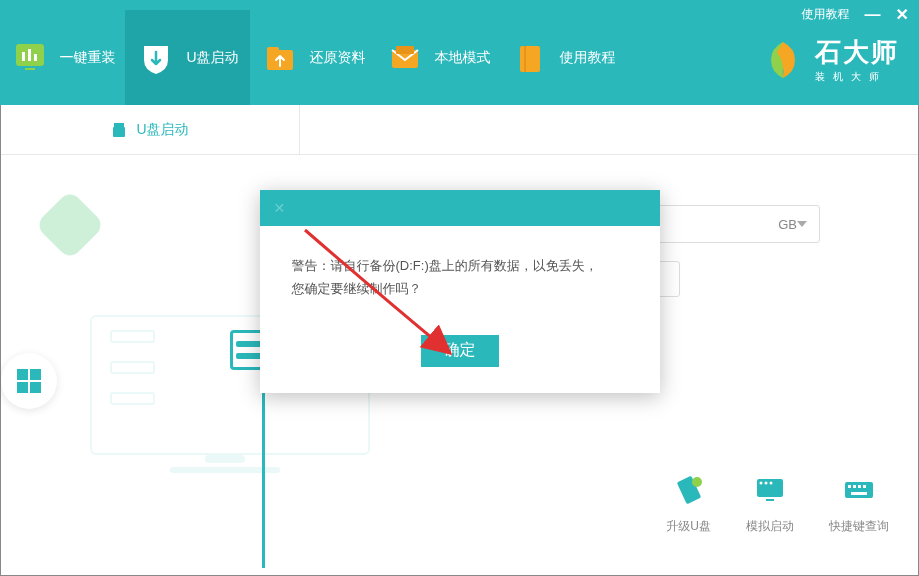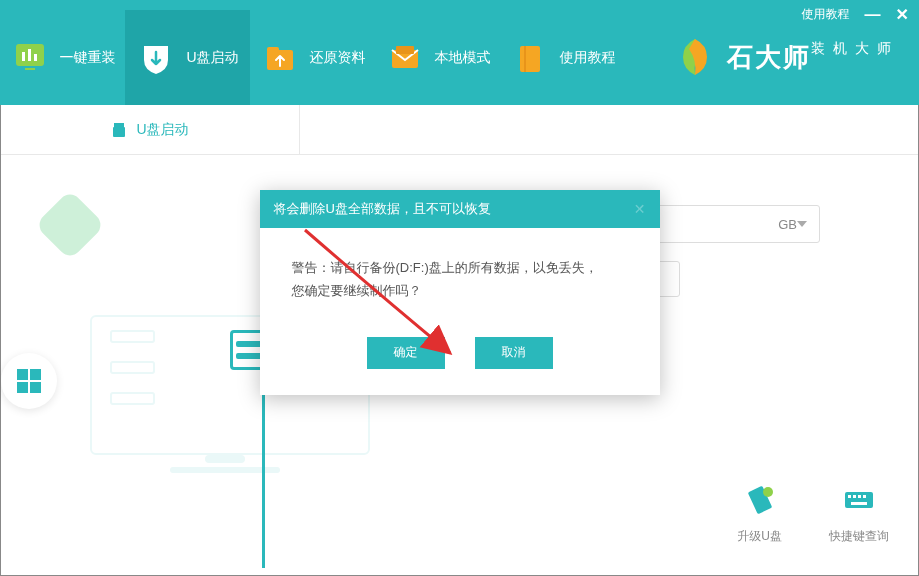--- a/index.html
+++ b/index.html
@@ -6,23 +6,23 @@
 body{width:919px;height:576px;background:#fff;position:relative;overflow:hidden}
 .header{height:105px;background:#2ab8bb;display:flex;position:relative}
 .nav{display:flex;padding-top:10px}
 .nav-item{width:125px;display:flex;flex-direction:row;align-items:center;justify-content:center;gap:10px;color:#fff;cursor:pointer;padding:10px 0}
 .nav-item.active{background:#1fa5a8}
 .nav-icon{width:40px;height:40px;display:flex;align-items:center;justify-content:center}
 .nav-label{font-size:14px}
 .header-right{position:absolute;right:10px;top:5px;display:flex;align-items:center;gap:15px;color:#fff;font-size:12px}
 .win-btn{cursor:pointer;font-size:16px;font-weight:bold}
 .brand{position:absolute;right:20px;top:35px;display:flex;align-items:center;gap:10px}
-.brand-text{display:flex;flex-direction:row;color:#fff}
+.brand-text{display:flex;flex-direction:column;color:#fff}
 .brand-main{font-size:26px;font-weight:bold;letter-spacing:2px}
-.brand-sub{font-size:14px;letter-spacing:8px}
+.brand-sub{font-size:10px;letter-spacing:8px}
 .subtabs{height:50px;display:flex;border-bottom:1px solid #e8e8e8}
 .subtab{flex:1;display:flex;align-items:center;justify-content:center;gap:8px;color:#bbb;font-size:14px;cursor:pointer;border-right:1px solid #e8e8e8}
 .subtab.active{color:#2ab8bb}
 .subtab:first-child{flex:0 0 300px}
 .subtab-icon{width:18px;height:18px}
 .content{position:relative;height:calc(100% - 155px);padding:20px}
 .device-graphic{position:absolute;left:50px;top:50px;width:300px;height:280px}
 .device-bg{position:absolute;left:40px;top:110px;width:280px;height:140px;border:2px solid #eaf8f8;border-radius:6px}
 .device-stand{position:absolute;left:155px;top:250px;width:40px;height:8px;background:#eaf8f8;border-radius:4px}
 .device-stand::after{content:"";position:absolute;left:-35px;top:12px;width:110px;height:6px;background:#eaf8f8;border-radius:3px}
@@ -36,31 +36,31 @@
 .green-shape{position:absolute;left:45px;top:45px;width:50px;height:50px;background:#cef0d9;border-radius:12px;transform:rotate(45deg)}
 .main-area{margin-left:380px;padding-top:30px}
 .dropdown-row{display:flex;align-items:center;gap:10px;margin-bottom:18px}
 .dropdown{width:420px;height:38px;border:1px solid #ddd;border-radius:3px;display:flex;align-items:center;justify-content:space-between;padding:0 12px;color:#888;font-size:13px;cursor:pointer}
 .chev{width:0;height:0;border-left:5px solid transparent;border-right:5px solid transparent;border-top:6px solid #aaa}
 .mode-row{display:flex;gap:10px;margin-bottom:18px}
 .mode-input{width:280px;height:36px;border:1px solid #ddd;border-radius:3px;padding:0 10px;font-size:13px;color:#888}
 .start-btn{width:130px;height:36px;background:#2ab8bb;color:#fff;border:none;border-radius:3px;font-size:14px;cursor:pointer}
 .tip-row{font-size:12px;color:#999;margin-top:8px}
 .tip-label{color:#f08c3a}
-.bottom-tools{position:absolute;bottom:31px;right:30px;display:flex;gap:47px}
+.bottom-tools{position:absolute;bottom:41px;right:30px;display:flex;gap:35px}
 .tool{display:flex;flex-direction:column;align-items:center;gap:8px;cursor:pointer}
 .tool-icon{width:40px;height:40px;display:flex;align-items:center;justify-content:center}
 .tool-label{font-size:12px;color:#888}
 .modal-overlay{position:absolute;left:0;top:0;right:0;bottom:0;display:flex;align-items:flex-start;justify-content:center;padding-top:190px}
 .modal{width:400px;background:#fff;box-shadow:0 4px 20px rgba(0,0,0,.25)}
 .modal-title{background:#2ab8bb;color:#fff;padding:10px 14px;font-size:13px;display:flex;justify-content:space-between;align-items:center}
 .modal-close{cursor:pointer;font-size:14px;opacity:.3}
 .modal-body{padding:28px 32px 16px;font-size:13px;color:#555;line-height:1.8}
 .modal-actions{display:flex;justify-content:center;gap:30px;padding:18px 0 26px}
-.modal-btn{width:78px;height:32px;background:#2ab8bb;color:#fff;border:none;font-size:12px;cursor:pointer}
+.modal-btn{width:78px;height:32px;background:#2ab8bb;color:#fff;border:none;font-size:16px;cursor:pointer}
 .arrow{position:absolute;left:300px;top:225px;pointer-events:none;z-index:100}
 .border-outer{position:absolute;left:0;top:0;right:0;bottom:0;border:1px solid #888;pointer-events:none}
 </style>
 </head>
 <body>
 <div class="border-outer"></div>
 
 <div class="header">
   <div class="nav">
     <div class="nav-item">
@@ -188,46 +188,56 @@
           <svg width="36" height="36" viewBox="0 0 36 36">
             <rect x="10" y="6" width="16" height="24" rx="2" fill="#2ab8bb" transform="rotate(-25 18 18)"></rect>
             <circle cx="26" cy="10" r="5" fill="#8fd14a"></circle>
           </svg>
         </span>
       <span class="tool-label">升级U盘</span>
     </div>
     <div class="tool">
       <span class="tool-icon">
           <svg width="36" height="36" viewBox="0 0 36 36">
+            <rect x="5" y="7" width="26" height="18" rx="2" fill="#2ab8bb"></rect>
+            <rect x="14" y="27" width="8" height="2" fill="#2ab8bb"></rect>
+            <circle cx="9" cy="11" r="1.5" fill="#fff"></circle>
+            <circle cx="14" cy="11" r="1.5" fill="#fff"></circle>
+            <circle cx="19" cy="11" r="1.5" fill="#fff"></circle>
+          </svg>
+        </span>
+      <span class="tool-label">模拟启动</span>
+    </div>
+    <div class="tool">
+      <span class="tool-icon">
+          <svg width="36" height="36" viewBox="0 0 36 36">
             <rect x="4" y="10" width="28" height="16" rx="2" fill="#2ab8bb"></rect>
             <rect x="7" y="13" width="3" height="3" fill="#fff"></rect>
             <rect x="12" y="13" width="3" height="3" fill="#fff"></rect>
             <rect x="17" y="13" width="3" height="3" fill="#fff"></rect>
             <rect x="22" y="13" width="3" height="3" fill="#fff"></rect>
             <rect x="10" y="20" width="16" height="3" fill="#fff"></rect>
           </svg>
         </span>
       <span class="tool-label">快捷键查询</span>
     </div>
   </div>
 </div>
 
 <div class="modal-overlay">
   <div class="modal">
     <div class="modal-title">
-      <span>将会删除U盘全部数据，且不可以恢复</span>
       <span class="modal-close">✕</span>
     </div>
     <div class="modal-body">
       <div>警告：请自行备份(D:F:)盘上的所有数据，以免丢失，</div>
       <div>您确定要继续制作吗？</div>
     </div>
     <div class="modal-actions">
       <button class="modal-btn">确定</button>
-      <button class="modal-btn">取消</button>
     </div>
   </div>
 </div>
 
 <svg class="arrow" width="180" height="150">
   <defs>
       <marker id="ah" markerWidth="12" markerHeight="12" refX="9" refY="5" orient="auto">
         <path d="M0,0 L10,5 L0,10 Z" fill="#e03030"></path>
       </marker>
     </defs>

